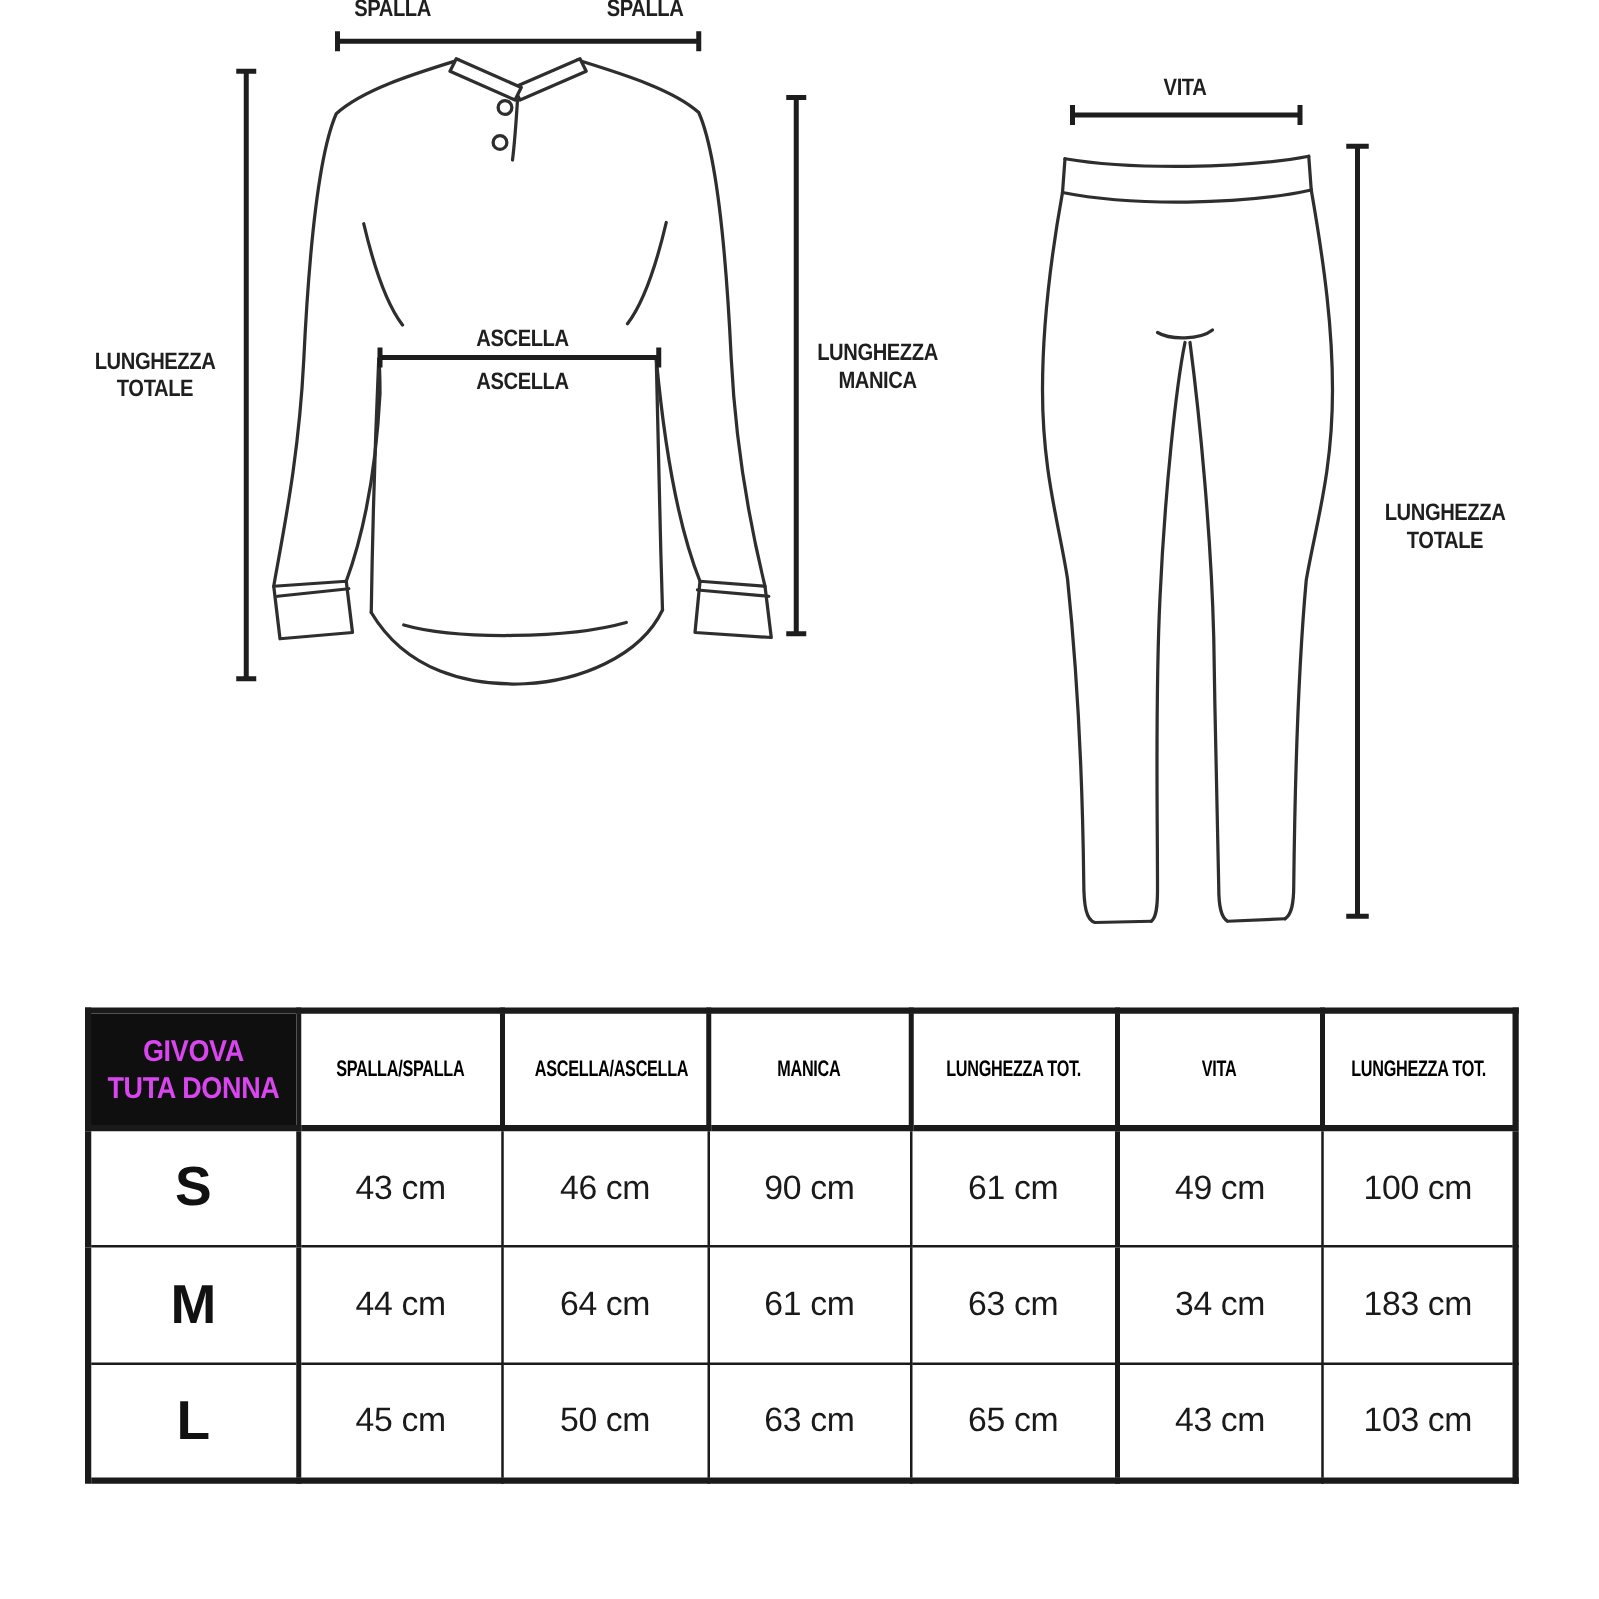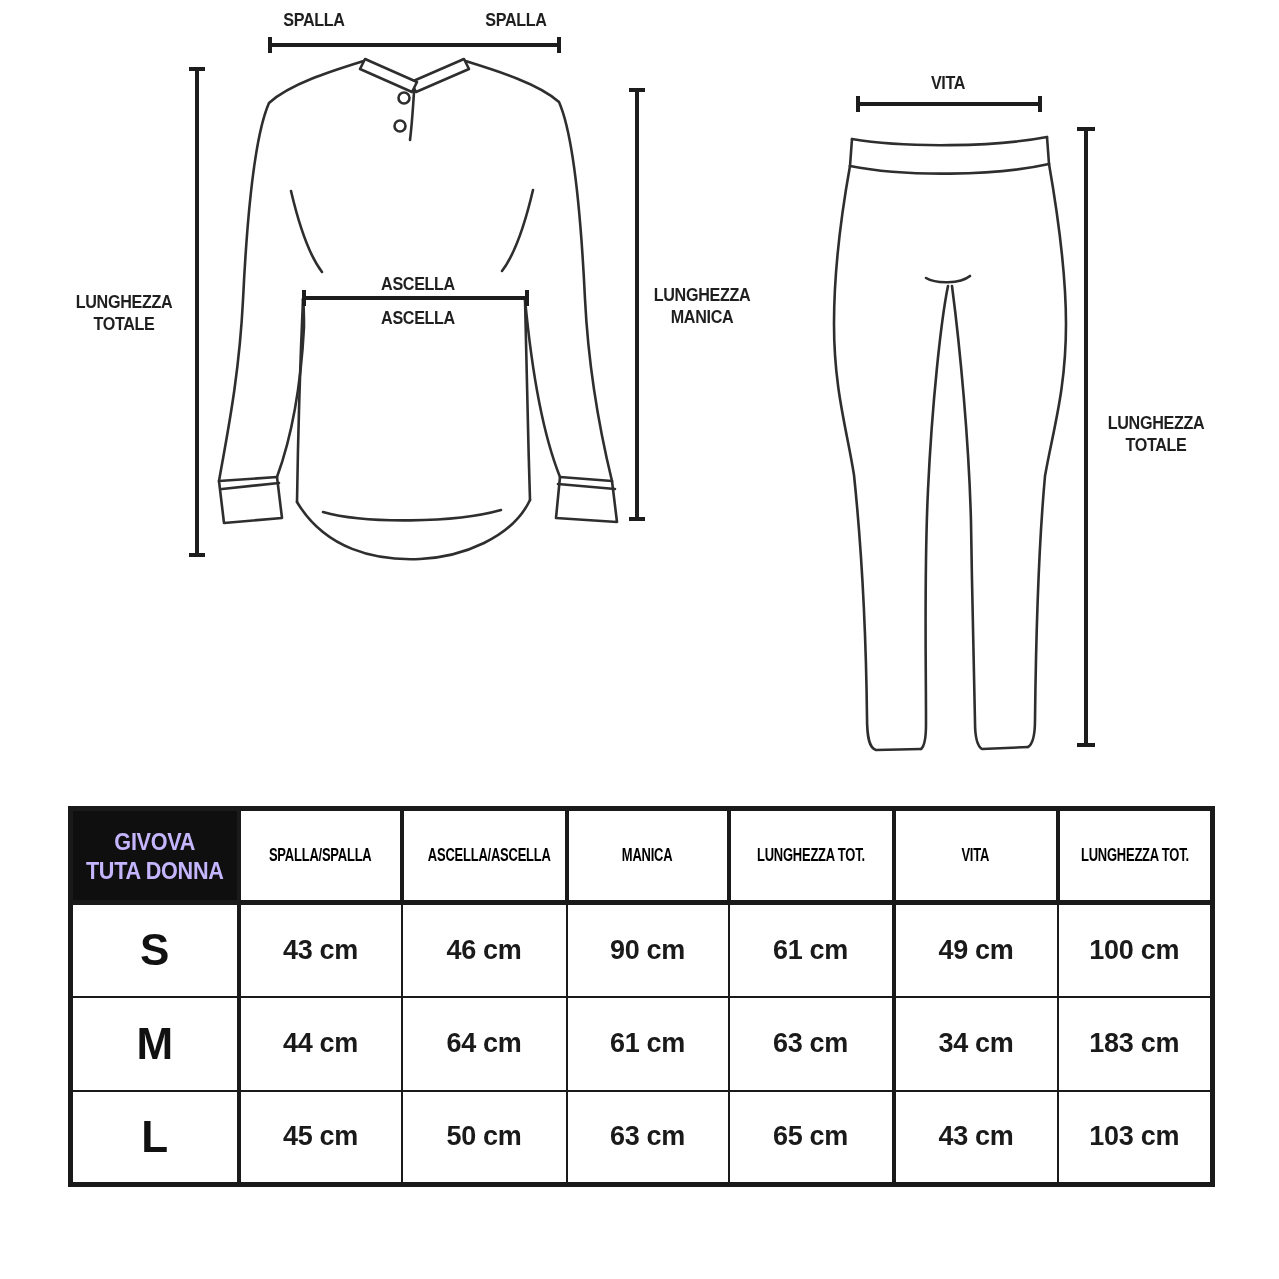--- a/index.html
+++ b/index.html
@@ -5,21 +5,21 @@
   html,body{margin:0;padding:0;}
   body{
     width:1279px;height:1279px;
     background:#ffffff;
     position:relative;
     overflow:hidden;
     font-family:"Liberation Sans","DejaVu Sans",sans-serif;
     color:#1d1d1d;
   }
   
-  .diagram{position:absolute;left:0;top:12px;width:1279px;height:790px;}
+  .diagram{position:absolute;left:0;top:0;width:1279px;height:790px;}
   .diagram svg{position:absolute;left:0;top:0;}
   .dim-label{
     position:absolute;
     font-weight:bold;
     font-size:19px;
     letter-spacing:-0.4px;
     color:#1f1f1f;
     white-space:nowrap;
     text-align:center;
     transform:translateX(-50%) scaleX(0.85);
@@ -50,31 +50,31 @@
     font-weight:bold;font-size:18px;color:#000000;
   }
   .col-head .squeeze{
     display:inline-block;
     transform:scaleX(0.72);
     transform-origin:center;
     white-space:nowrap;
     letter-spacing:-0.3px;
   }
   .brand-cell{
-    background:#0f0f0f;color:#c4b5fd;
+    background:#0f0f0f;color:#d946ef;
   }
   .brand-inner{
     display:block;
     transform:scaleX(0.9);
     transform-origin:center;
     font-weight:bold;font-size:24px;line-height:29px;
     letter-spacing:-0.3px;white-space:nowrap;
   }
   .size-cell{font-size:44px;font-weight:bold;color:#111;}
-  .value-cell{font-size:27px;font-weight:700;color:#1a1a1a;letter-spacing:-0.3px;}
+  .value-cell{font-size:27px;font-weight:400;color:#1a1a1a;letter-spacing:-0.3px;}
 </style>
 </head>
 <body>
 
 <div class="diagram">
 
   <svg width="1279" height="790" viewBox="0 0 1279 790">
 
     <g fill="none" stroke="#2e2e2e" stroke-width="2.6" stroke-linecap="round" stroke-linejoin="round">
 

